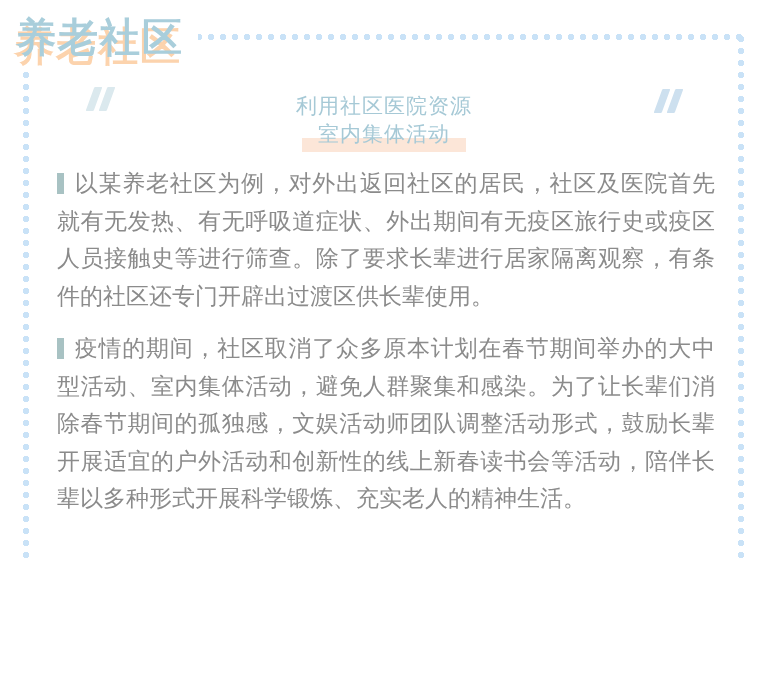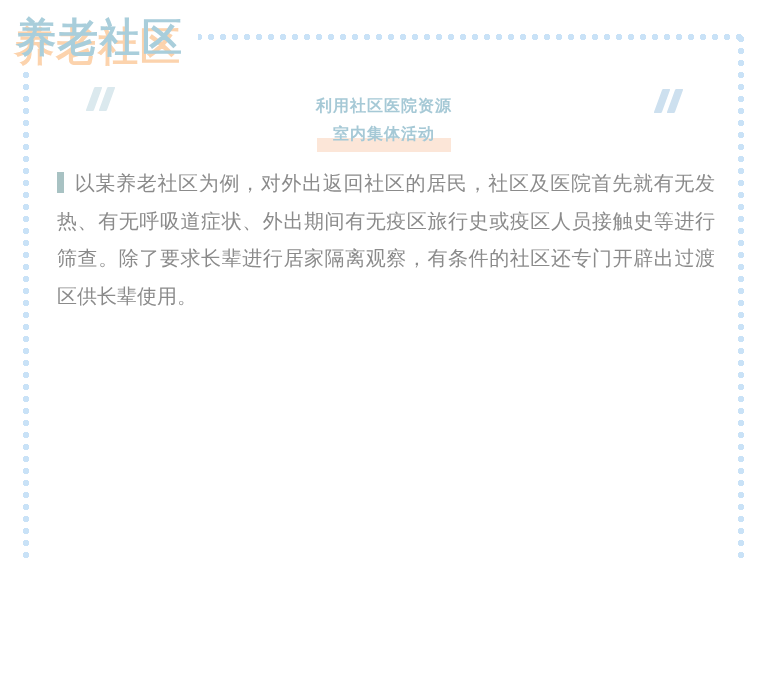--- a/index.html
+++ b/index.html
@@ -42,38 +42,38 @@
   .quote i{display:block;width:8px;height:24px;transform:skewX(-20deg);border-radius:1px;}
   .quote-left{left:90px;top:87px;}
   .quote-left i{background:#dbe9ee;}
   .quote-right{left:658px;top:89px;}
   .quote-right i{background:#cde0ef;}
 
   
   .section-heading{
     position:absolute;left:25px;top:92px;width:718px;z-index:1;
     text-align:center;
-    color:#a6c9d6;font-weight:bold;
-    font-size:16px;line-height:28px;letter-spacing:1px;
+    color:#a6c9d6;font-weight:normal;
+    font-size:21px;line-height:28px;letter-spacing:1px;
   }
   .hl{position:relative;display:inline-block;z-index:0;}
   .hl::after{
     content:"";position:absolute;z-index:-1;
     left:-16px;right:-16px;bottom:-4px;height:14px;
     background:#fce6d8;
   }
 
   
   .content{
     position:absolute;left:57px;top:165px;width:658px;z-index:1;
   }
   .para{
     margin:0 0 15px 0;
     color:#8b8b8b;
-    font-size:20px;line-height:37.5px;
+    font-size:23px;line-height:37.5px;
     text-align:justify;text-justify:inter-ideograph;
   }
   .marker{
     display:inline-block;width:7px;height:21px;
     background:#a8c2c3;
     margin-right:10px;vertical-align:-3px;
   }
 </style>
 </head>
 <body>
@@ -96,15 +96,16 @@
       <i></i>
     </span>
 
   <div class="section-heading">
     <div>利用社区医院资源</div>
     <div><span class="hl">室内集体活动</span></div>
   </div>
 
   <div class="content">
     <p class="para"><span class="marker"></span><span>以某养老社区为例，对外出返回社区的居民，社区及医院首先就有无发热、有无呼吸道症状、外出期间有无疫区旅行史或疫区人员接触史等进行筛查。除了要求长辈进行居家隔离观察，有条件的社区还专门开辟出过渡区供长辈使用。</span></p>
+    <p class="para"><span class="marker"></span><span>疫情的期间，社区取消了众多原本计划在春节期间举办的大中型活动、室内集体活动，避免人群聚集和感染。为了让长辈们消除春节期间的孤独感，文娱活动师团队调整活动形式，鼓励长辈开展适宜的户外活动和创新性的线上新春读书会等活动，陪伴长辈以多种形式开展科学锻炼、充实老人的精神生活。</span></p>
   </div>
 
 </div>
 
 </body></html>

